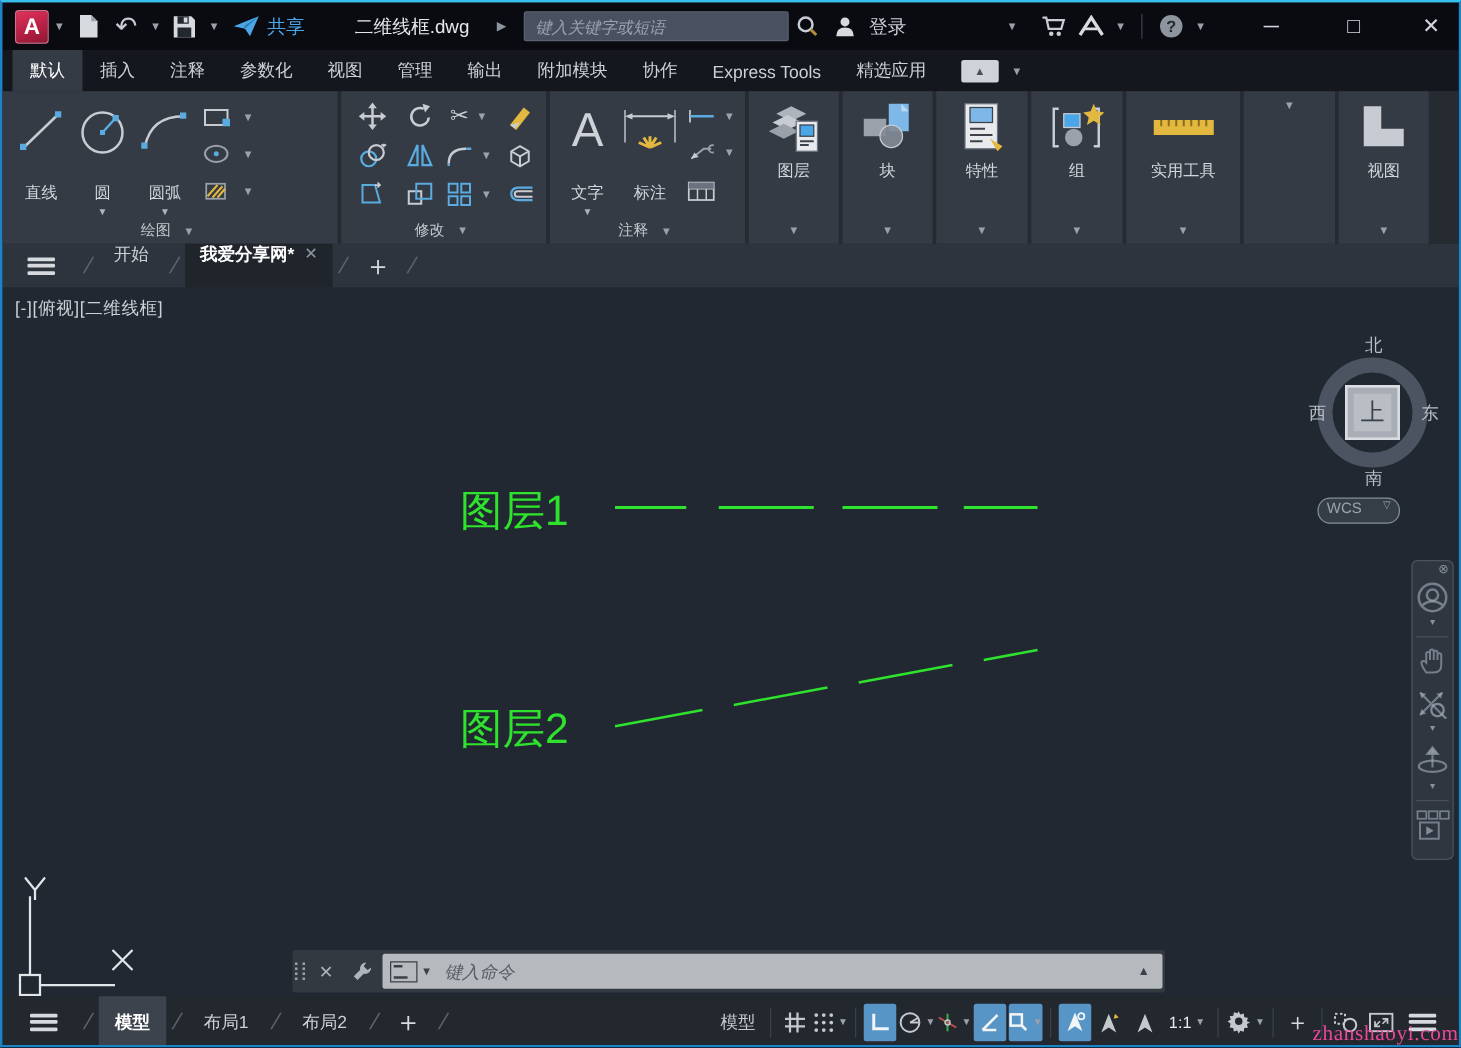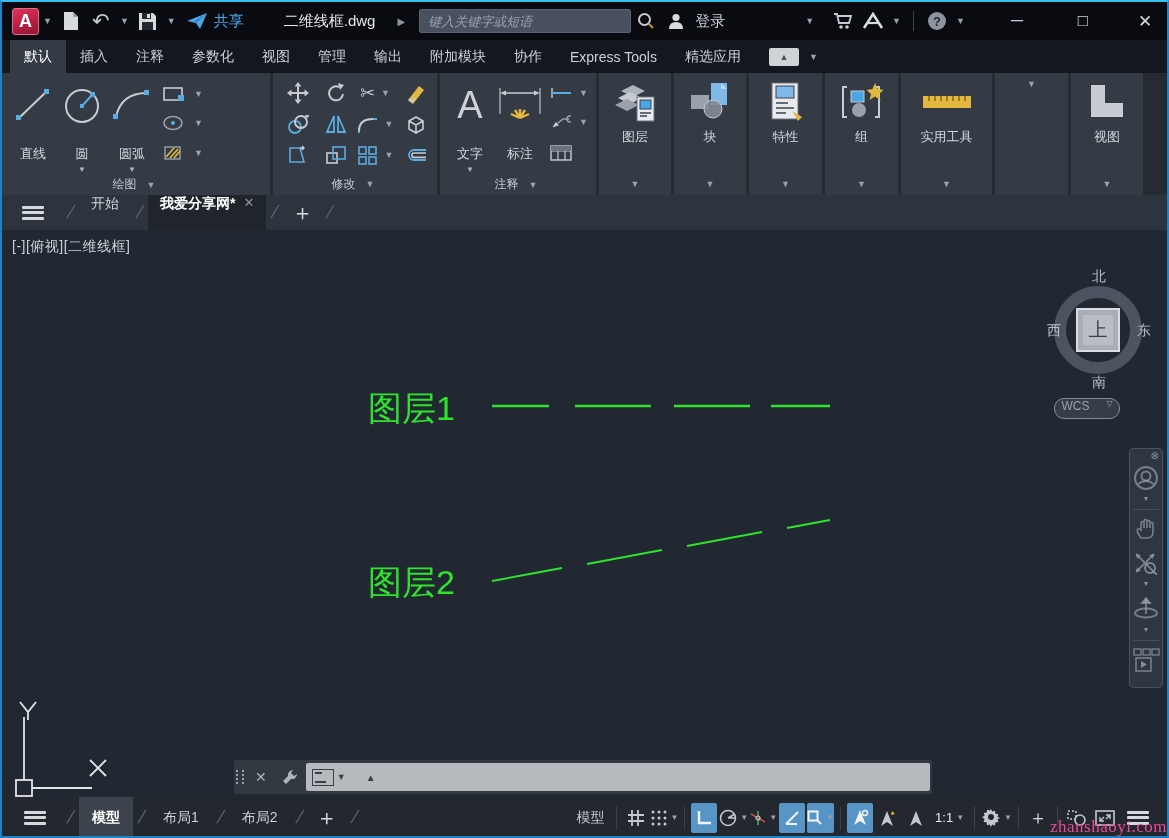--- a/index.html
+++ b/index.html
@@ -677,20 +677,21 @@
         <svg class="ic" width="18" height="18">
             <path d="M12 2 a5 5 0 0 0 -5 6 l-5 5 l3 3 l5 -5 a5 5 0 0 0 6 -5 l-3 2 l-3 -3 z" fill="#aeb4bd"></path>
           </svg>
       </span>
       <div id="cmdbar">
         <span id="cmd-prompt-icon">
             <i></i>
             <i></i>
           </span>
         <span id="cmd-dd">▼</span>
+        <input id="cmd-input" placeholder="键入命令" style="">
         <span id="cmd-up">▲</span>
       </div>
     </div>
   </div>
 
   <div id="statusbar" class="abs">
     <div class="bars" style="margin:0 16px 0 22px">
         <i></i>
         <i></i>
         <i></i>

